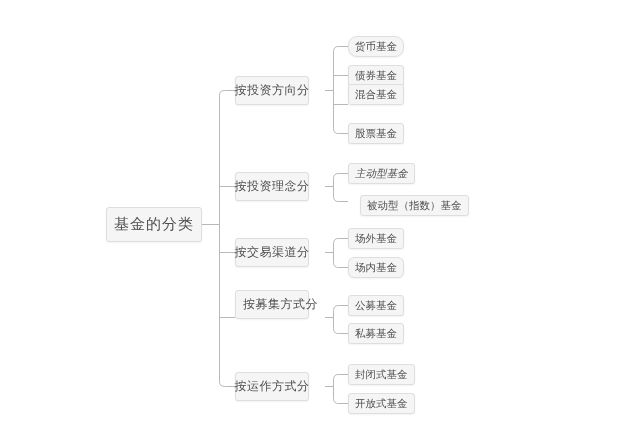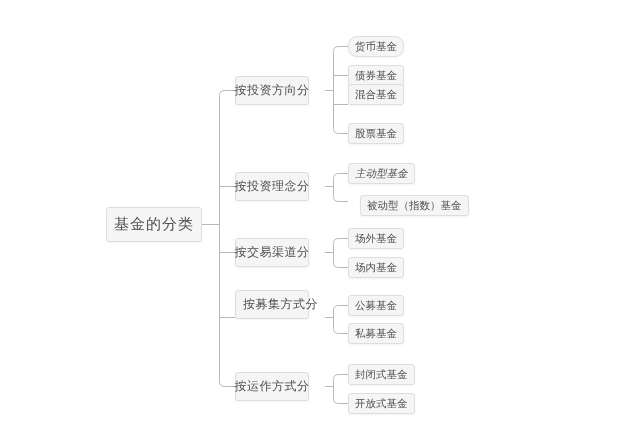--- a/index.html
+++ b/index.html
@@ -63,21 +63,21 @@
     font-size: 10.5px;
     padding: 0 6px;
   }
   .l1a { top: 36px; border-radius: 9px; }
   .l1b { top: 65px; }
   .l1c { top: 84px; font-family: Liberation Serif, serif; }
   .l1d { top: 123px; }
   .l2a { top: 163px; font-style: italic; }
   .l2b { top: 195px; margin-left: 12px; }
   .l3a { top: 228px; }
-  .l3b { top: 257px; }
+  .l3b { top: 257px; border-radius: 6px; }
   .l4a { top: 295px; }
   .l4b { top: 323px; }
   .l5a { top: 364px; text-align: right; }
   .l5b { top: 393px; }
 </style>
 </head>
 <body>
 
 <div class="stage">
 

